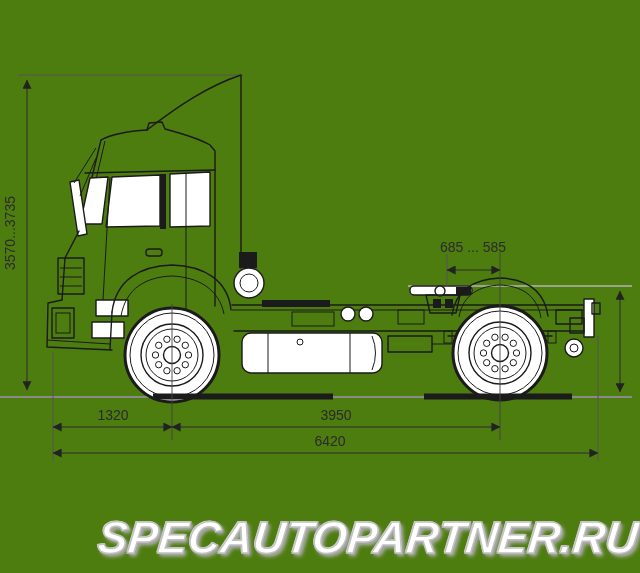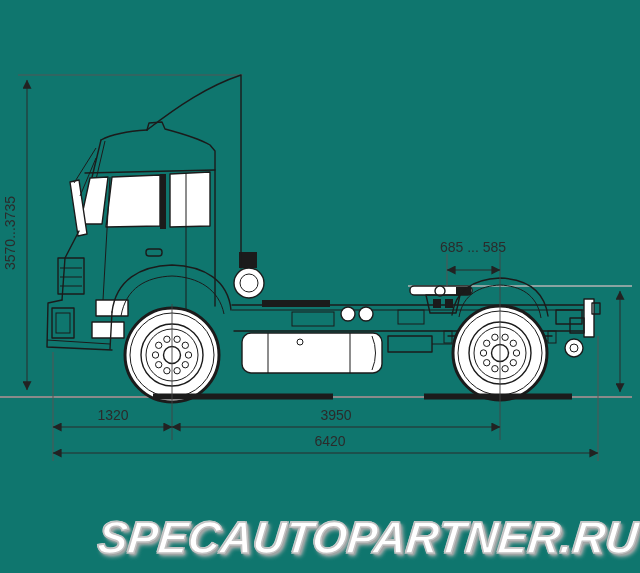--- a/index.html
+++ b/index.html
@@ -1,16 +1,16 @@
 <!DOCTYPE html>
 <html><head>
 <meta charset="utf-8">
 <style>
   html,body{margin:0;padding:0;background:#fff;}
-  #stage{position:relative;width:640px;height:573px;background:#0f766e;overflow:hidden;
+  #stage{position:relative;width:640px;height:573px;background:#4d7c0f;overflow:hidden;
          font-family:"Liberation Sans",sans-serif;}
   svg{position:absolute;left:0;top:0;}
   .ln{stroke:#1b1b1b;stroke-width:1.4;fill:none;stroke-linecap:round;stroke-linejoin:round;}
   .thin{stroke:#1b1b1b;stroke-width:1;fill:none;}
   .fillw{fill:#ffffff;}
   .dark{fill:#1b1b1b;stroke:none;}
   .dim{stroke:#2b2b2b;stroke-width:1;fill:none;}
   .ext{stroke:#555;stroke-width:1;fill:none;}
   .extgray{stroke:#b5b5b5;stroke-width:1.6;fill:none;}
   .dimtxt{font-family:"Liberation Sans",sans-serif;font-size:14px;fill:#2b2b2b;}

